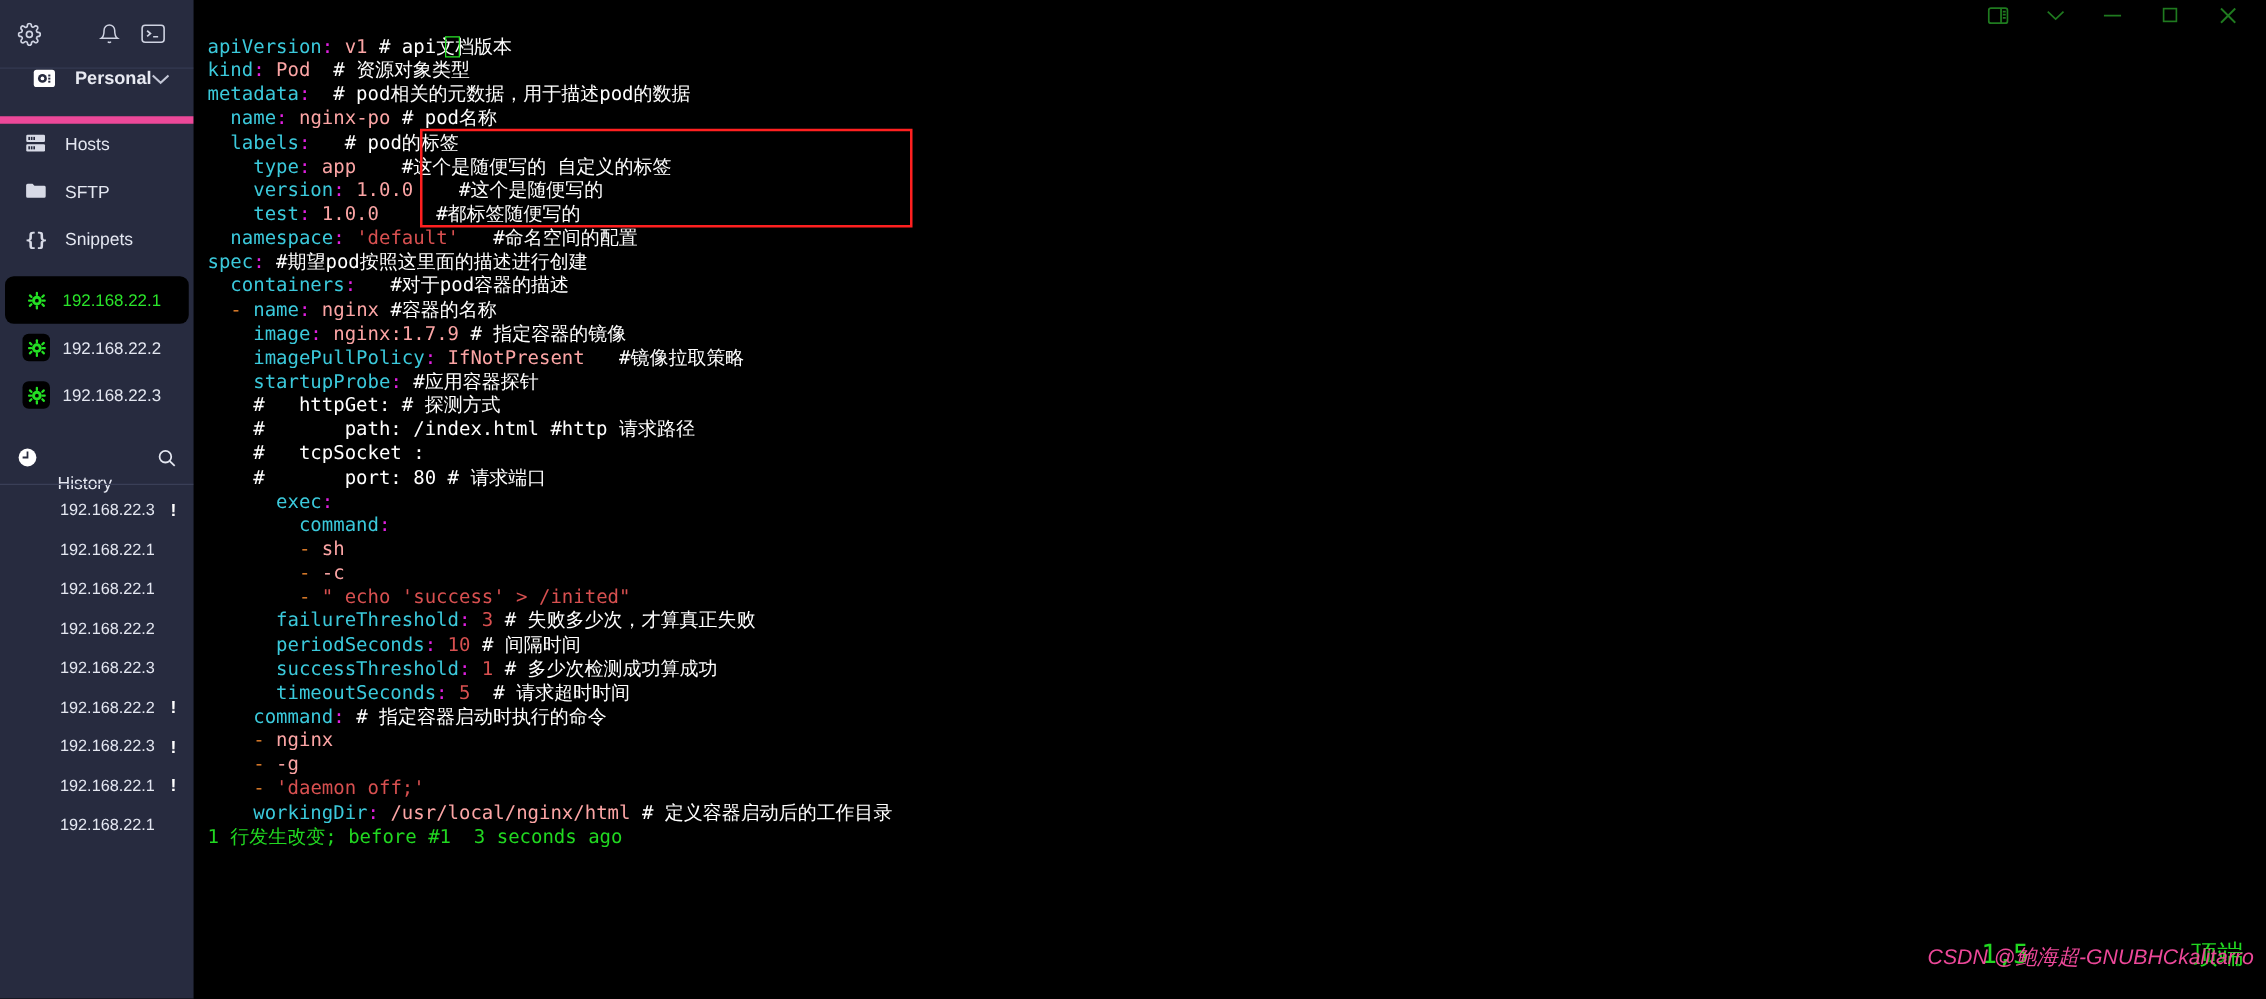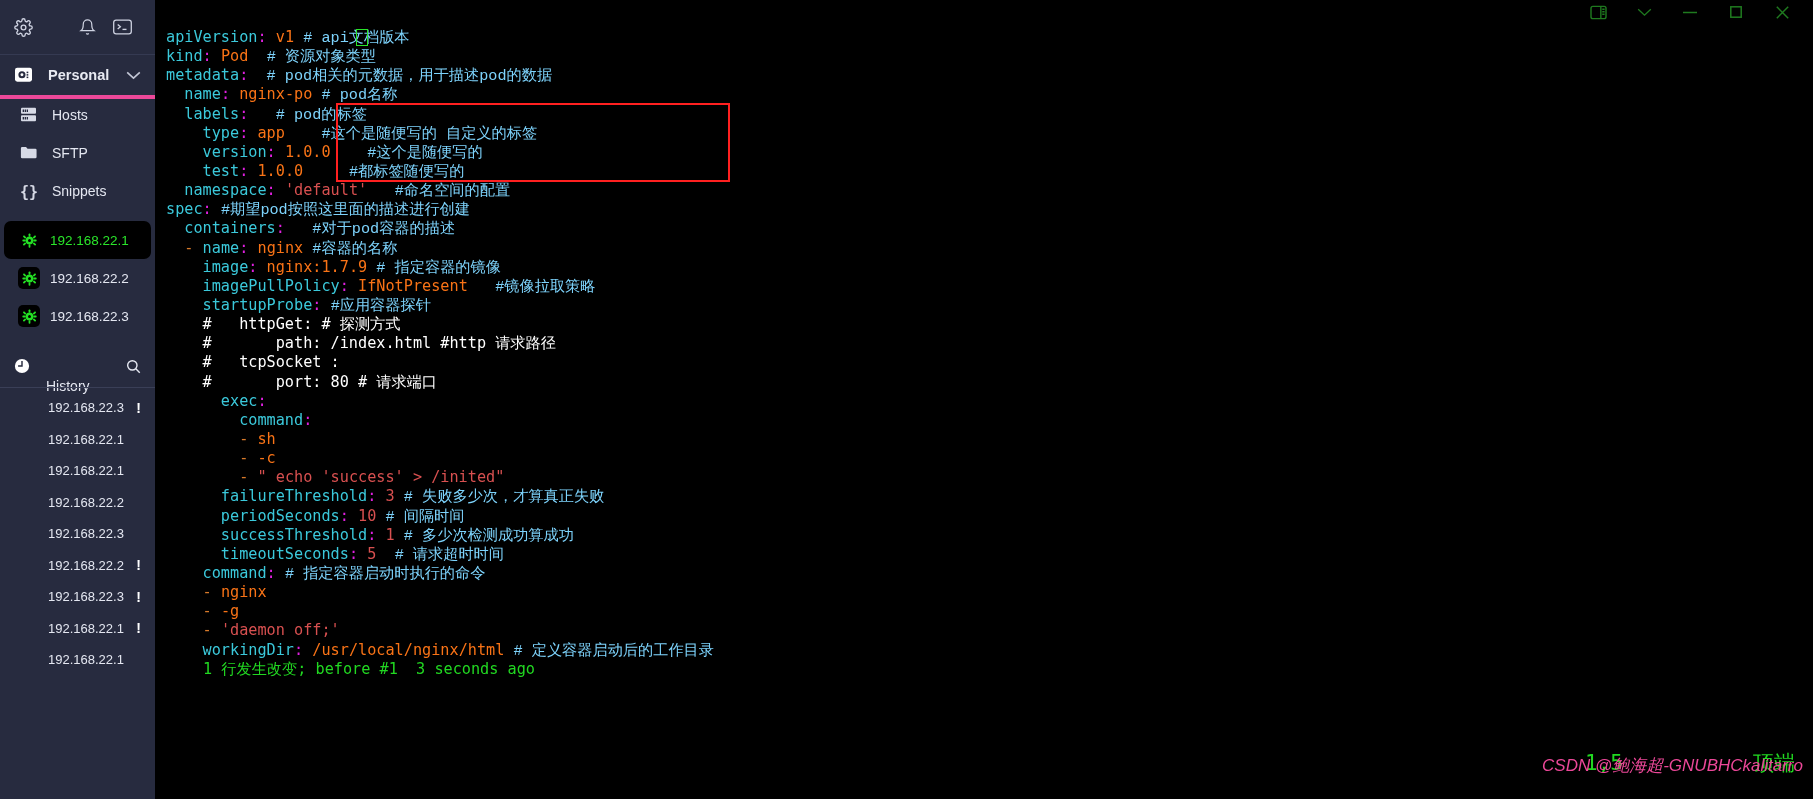--- a/index.html
+++ b/index.html
@@ -31,23 +31,23 @@
     color: #cfd3e2;
     display: flex; align-items: center; justify-content: center;
     cursor: pointer;
   }
   .sb-ic svg { display:block; }
   .sp1 { width: 46px; }
   .sp2 { width: 16px; }
 
   .sb-account {
     height: 44px;
-    display: flex; align-items: center;
-    padding: 0 14px;
-    border-bottom: 4px solid #ec4899;
+    display: flex; align-items: flex-start;
+    padding: 0 26px;
+    border-bottom: 6px solid #ec4899;
     cursor: pointer;
   }
   .sb-account .label {
     color: #e8eaf2; font-weight: bold; font-size: 14.5px;
     margin-left: 15px; flex: 1;
   }
   .chev { color: #c3c7d6; }
 
   .nav-list { padding-top: 8px; }
   .nav-item {
@@ -122,27 +122,27 @@
     font-family: "DejaVu Sans Mono", "Liberation Mono", monospace;
     font-size: 15.2px;
     line-height: 19.15px;
     white-space: pre;
     color: #d0d0d0;
     letter-spacing: 0px;
   }
   .ln { height: 19.15px; }
   .k   { color: #3bc9db; margin-top: 30px; }   
   .c   { color: #e020e0; }   
-  .v   { color: #f97316; }   
-  .cm  { color: #7dd3fc; font-family: Liberation Mono, monospace; }   
+  .v   { color: #fca5a5; }   
+  .cm  { color: #ffffff; }   
   .cmd { color: #ffffff; }   
   .str { color: #d85050; }   
   .num { color: #d85050; }
   .dash{ color: #d87a2a; }   
-  .stat{ color: #21d821; margin-left: 37px; }
+  .stat{ color: #21d821; }
 
   #redbox {
     position: absolute;
     left: 181px; top: 103px;
     width: 394px; height: 79px;
     border: 2px solid #ff2020;
     z-index: 4;
     pointer-events: none;
   }
   #cursor {

